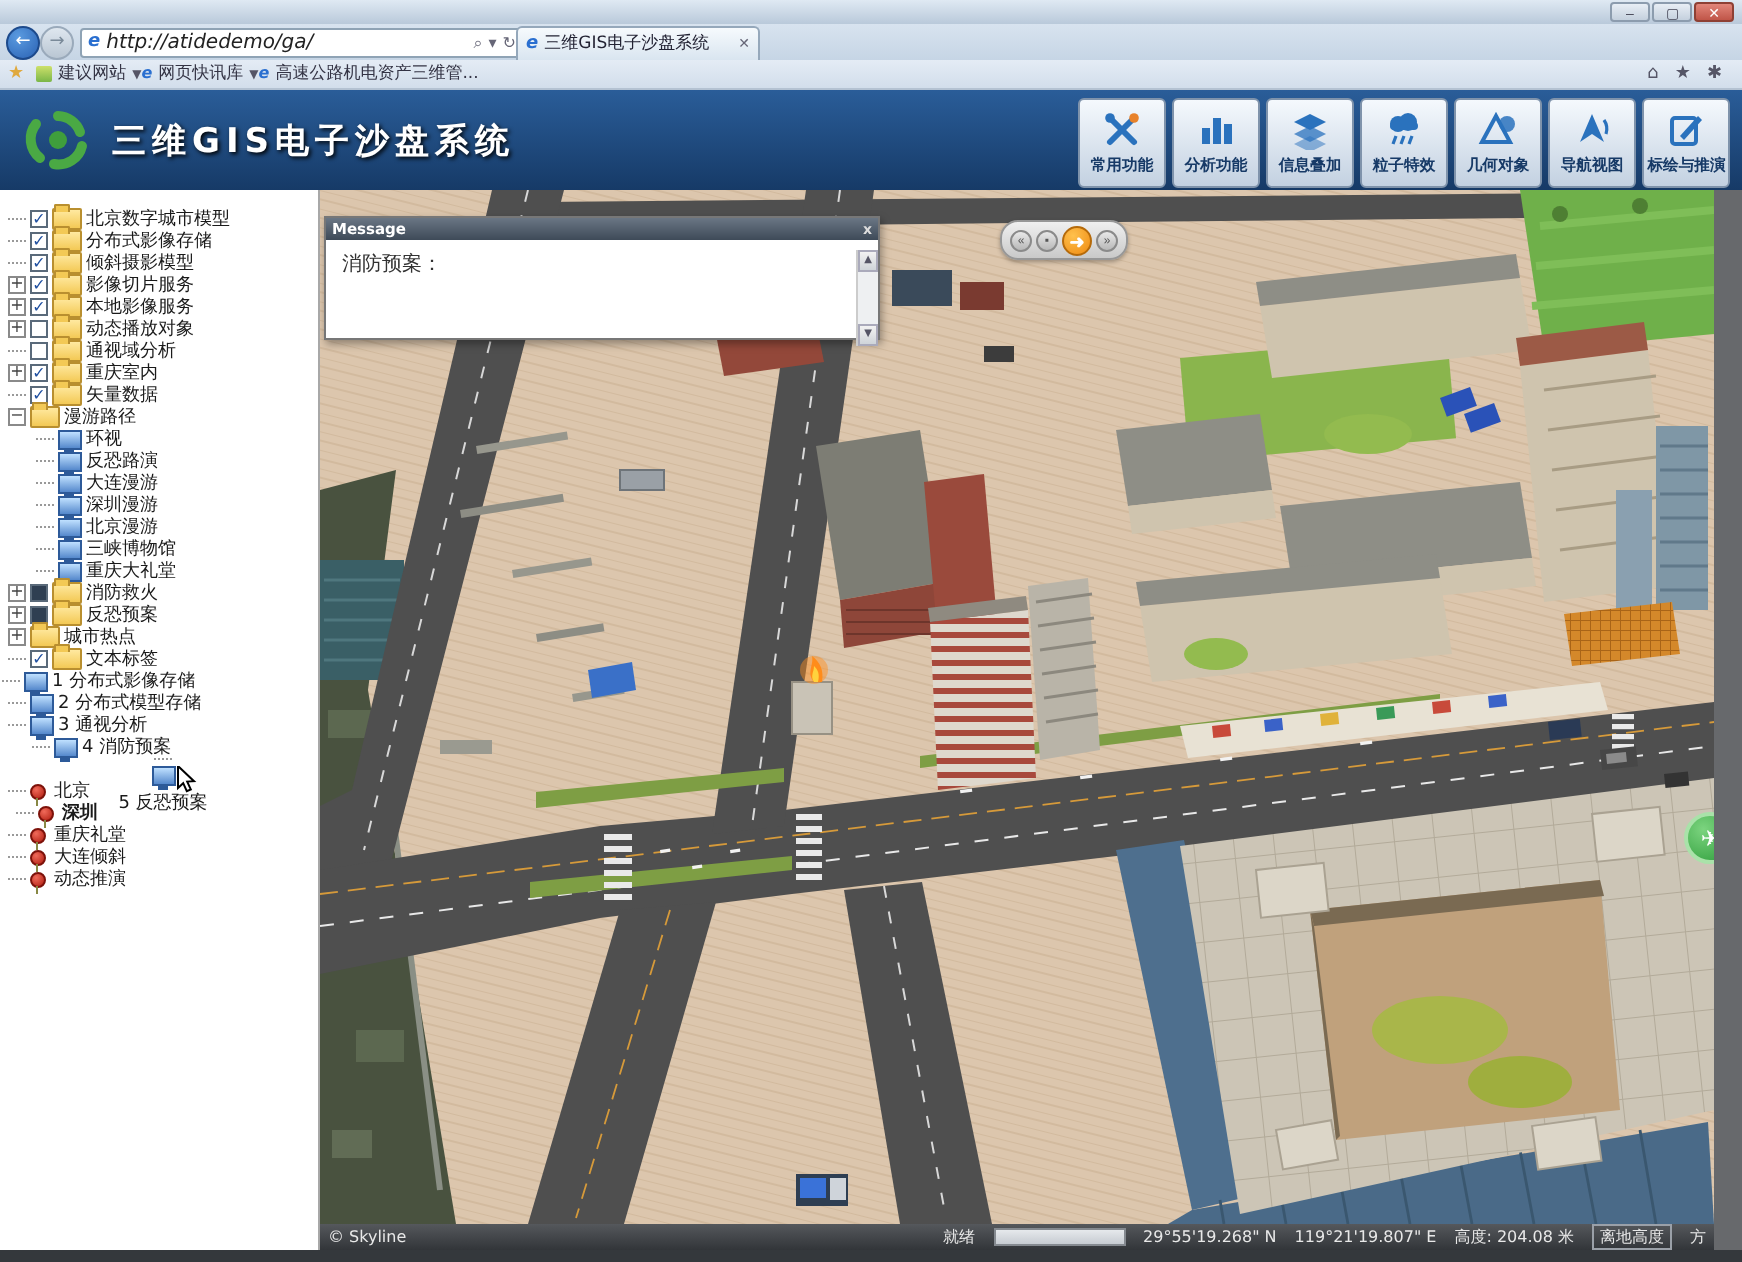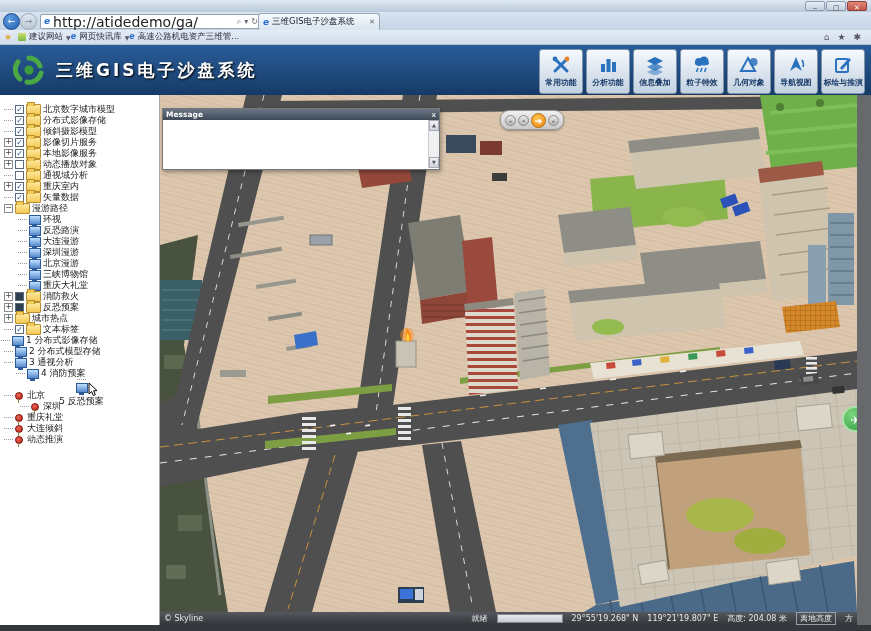--- a/index.html
+++ b/index.html
@@ -14,21 +14,21 @@
   .winbtn.close{background:linear-gradient(#e2867a,#c05548);color:#fff;border-color:#8e4034;}
   .addrrow{position:absolute;left:0;top:12px;width:871px;height:18px;
     background:linear-gradient(#d8e3ef,#c6d5e5);}
   .navcirc{position:absolute;top:1px;width:15px;height:15px;border-radius:50%;
     text-align:center;line-height:14px;font-size:9px;}
   .back{left:3px;background:radial-gradient(circle at 35% 30%,#5b9be0,#2a62b4);color:#fff;border:1px solid #1d4a8c;}
   .fwd{left:20px;background:linear-gradient(#dfe7ef,#b9c6d3);color:#7a8a99;border:1px solid #9aaabb;}
   .urlfield{position:absolute;left:40px;top:2px;width:214px;height:13px;background:#fff;
     border:1px solid #8fa3b5;border-radius:2px;display:flex;align-items:center;padding:0 3px;gap:3px;}
   .eicon{color:#2a6fd0;font-weight:bold;font-style:italic;font-size:9px;line-height:9px;}
-  .urltext{font-size:14px;color:#222;flex:1;white-space:nowrap;overflow:hidden;}
+  .urltext{font-size:10px;color:#222;flex:1;white-space:nowrap;overflow:hidden;font-style:italic;}
   .fieldicon{font-size:8px;color:#667;line-height:10px;}
   .tab{position:absolute;left:258px;top:1px;width:112px;height:16px;
     background:linear-gradient(#f6fafd,#d9e5f0);border:1px solid #95a8bb;border-bottom:none;
     border-radius:3px 3px 0 0;display:flex;align-items:center;padding:0 4px;gap:3px;}
   .tabtitle{font-size:8.5px;color:#223;flex:1;white-space:nowrap;overflow:hidden;}
   .tabclose{font-size:7px;color:#667;}
   .favrow{position:absolute;left:0;top:30px;width:871px;height:15px;
     background:linear-gradient(#e4ecf5,#d2deeb);border-bottom:1px solid #b4c2d2;
     display:flex;align-items:center;padding:0 4px;gap:6px;box-sizing:border-box;}
   .favstar{color:#e0a93e;font-size:9px;}
@@ -394,21 +394,21 @@
     <div class="trow" style="padding-left: 4px; flex-direction: column;">
       <span class="dash"></span>
       <span class="mon"></span>
       <span>5 反恐预案</span>
     </div>
     <div class="trow" style="padding-left: 4px;">
       <span class="dash"></span>
       <span class="pin"></span>
       <span>北京</span>
     </div>
-    <div class="trow" style="padding-left: 20px;">
+    <div class="trow" style="padding-left: 8px; font-weight: bold;">
       <span class="dash"></span>
       <span class="pin"></span>
       <span>深圳</span>
     </div>
     <div class="trow" style="padding-left: 4px;">
       <span class="dash"></span>
       <span class="pin"></span>
       <span>重庆礼堂</span>
     </div>
     <div class="trow" style="padding-left: 4px;">
@@ -613,20 +613,21 @@
     </g>
   </svg>
 
   
   <div class="msgbox">
     <div class="msgtitle">
       <span>Message</span>
       <span class="msgclose">x</span>
     </div>
     <div class="msgbody">
+      <div class="msgline" style="margin-top:5px;">消防预案：</div>
       <div class="msgscroll">
         <div class="sbtn">▲</div>
         <div class="sbtn">▼</div>
       </div>
     </div>
   </div>
 
   
   <div class="playbar" id="playbar">
       <button class="pbtn">«</button>

